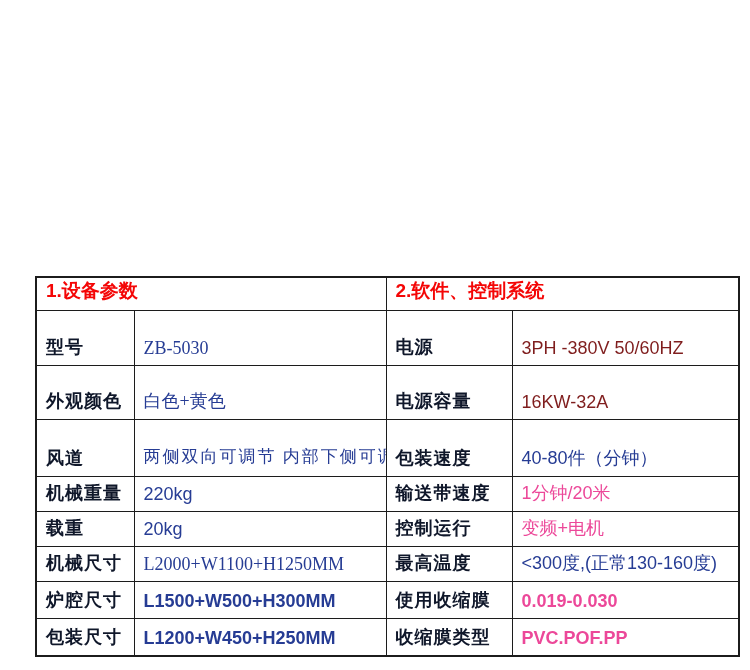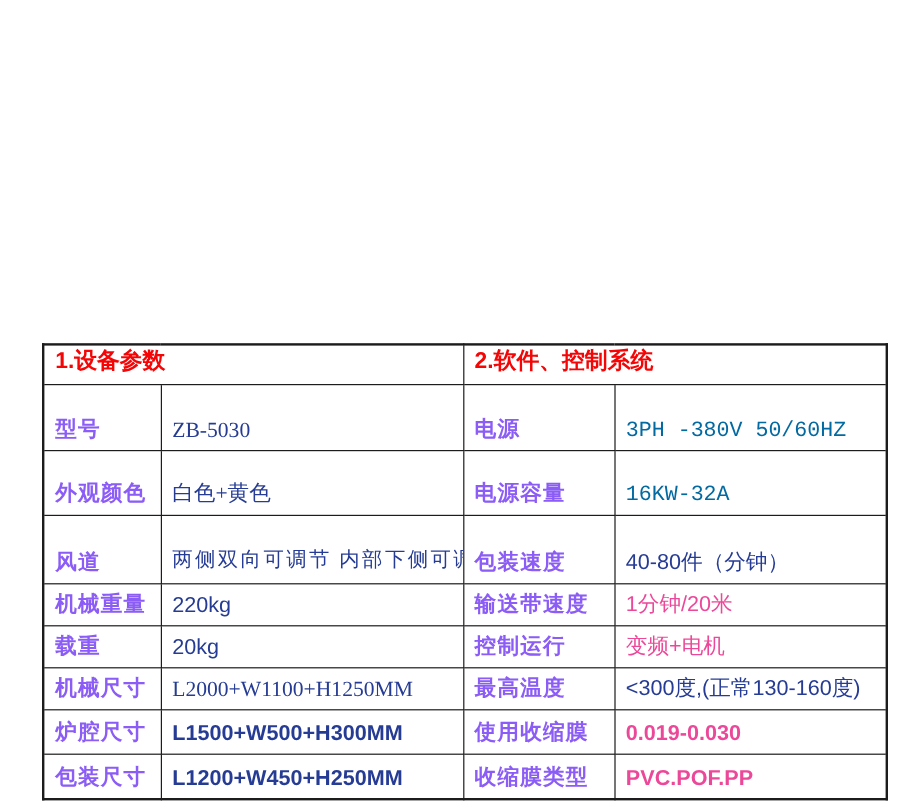--- a/index.html
+++ b/index.html
@@ -4,32 +4,32 @@
 <style>
   html,body{margin:0;padding:0;background:#ffffff;}
   .page{position:relative;width:750px;height:670px;background:#ffffff;overflow:hidden;
         font-family:"Liberation Sans",sans-serif;}
   
   .banner{position:absolute;left:0;top:68px;width:750px;height:160px;background:#0e3a6c;
           display:flex;flex-direction:column;align-items:center;padding-top:17px;box-sizing:border-box;}
   .banner-title{margin-top:5px;color:#ffffff;font-size:38px;font-weight:bold;letter-spacing:3px;
                 white-space:nowrap;font-family:"Liberation Sans",sans-serif;}
   
-  table.spec{position:absolute;left:35px;top:286px;width:703px;border-collapse:collapse;
+  table.spec{position:absolute;left:35px;top:276px;width:703px;border-collapse:collapse;
              border:2px solid #1c1c1c;table-layout:fixed;}
   table.spec td{border:1px solid #1c1c1c;vertical-align:bottom;padding:0 4px 6px 9px;
                 overflow:hidden;white-space:nowrap;}
   td.mid{border-left:2px solid #1c1c1c;}
   tr.hdr{height:33px;} tr.r1{height:55px;} tr.r2{height:54px;} tr.r3{height:57px;}
   tr.r4{height:35px;} tr.r5{height:35px;} tr.r6{height:35px;} tr.r7{height:37px;} tr.r8{height:37px;}
   .sec{color:#f40606;font-weight:bold;font-size:19px;padding-bottom:5px;}
-  .lbl{color:#8b5cf6;font-weight:bold;font-size:18px;letter-spacing:1px;}
+  .lbl{color:#0f172a;font-weight:bold;font-size:18px;letter-spacing:1px;}
   .val{font-size:18px;padding-left:12px;}
   .v-serif-blue {color:#263c94;font-family:"Liberation Serif",serif;}
-  .v-serif-black{color:#0369a1;font-family:Liberation Mono, monospace;}
+  .v-serif-black{color:#7f1d1d;font-family:Liberation Sans, sans-serif;}
   .v-sans-blue  {color:#263c94;}
   .v-sans-dark  {color:#ec4899;}
   .v-sans-blue-b {color:#263c94;font-weight:bold;margin-left:30px;}
   .v-sans-black-b{color:#ec4899;font-weight:bold;}
   .v-multiline{white-space:pre-line;line-height:1.45;font-size:17px;letter-spacing:2px;padding-bottom:4px;}
 </style>
 </head>
 <body>
 
 <div class="page">

